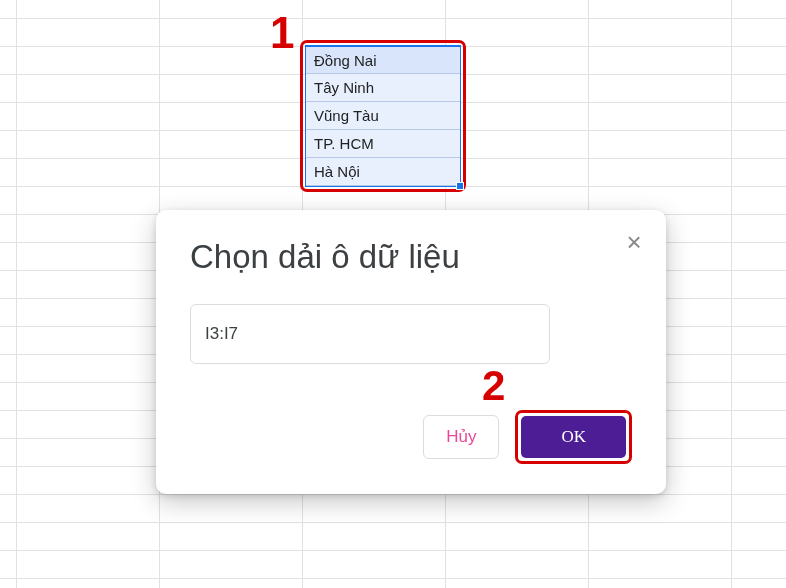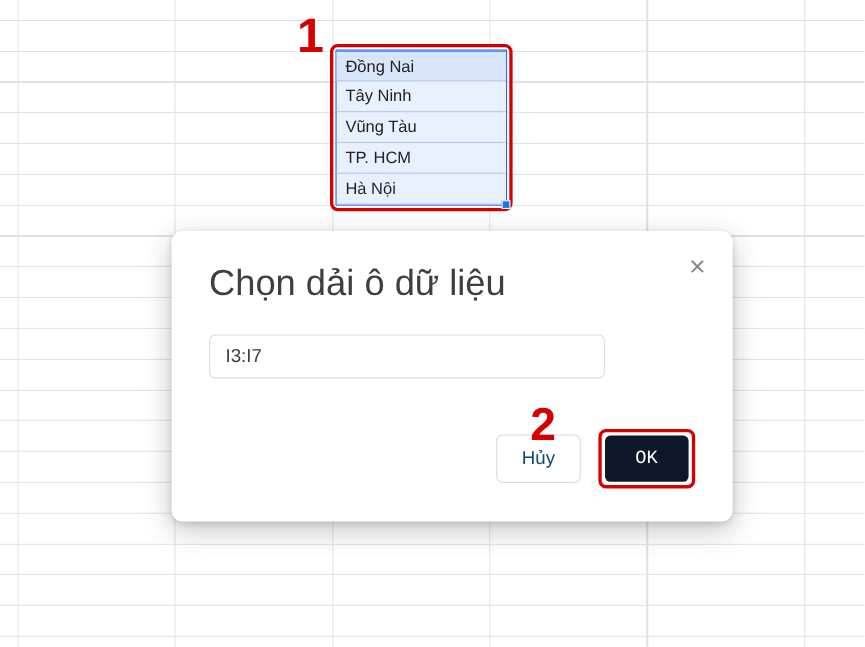--- a/index.html
+++ b/index.html
@@ -85,62 +85,62 @@
     }
     .dialog-title {
       font-size: 33px;
       color: #3c4043;
       font-weight: 400;
       margin-bottom: 28px;
       font-family: "Google Sans", Arial, sans-serif;
     }
     .range-input {
       width: 360px;
-      height: 40px;
+      height: 60px;
       border: 1px solid #dadce0;
       border-radius: 6px;
       padding: 0 14px;
       font-size: 17px;
       color: #3c4043;
       outline: none;
     }
     .actions {
       margin-top: 46px;
       display: flex;
       justify-content: flex-end;
       gap: 16px;
       align-items: center;
     }
     .btn-cancel {
       height: 44px;
       padding: 0 22px;
       background: #fff;
       border: 1px solid #dadce0;
       border-radius: 6px;
-      color: #0c4a6e;
+      color: #ec4899;
       font-size: 17px;
       cursor: pointer;
       font-family: inherit;
     }
     .ok-wrap {
       border: 3px solid #d60000;
       border-radius: 7px;
       padding: 3px;
       display: inline-block;
     }
     .btn-ok {
       height: 42px;
-      padding: 0 28px;
-      background: #0f172a;
+      padding: 0 40px;
+      background: #4c1d95;
       border: none;
       border-radius: 5px;
       color: #fff;
       font-size: 17px;
       cursor: pointer;
-      font-family: Liberation Mono, monospace;
+      font-family: Liberation Serif, serif;
     }
   </style>
 </head>
 <body>
 
 <div class="grid"></div>
 
 <div class="sel-wrap">
   <div class="sel">
     <div class="sel-row">Đồng Nai</div>

